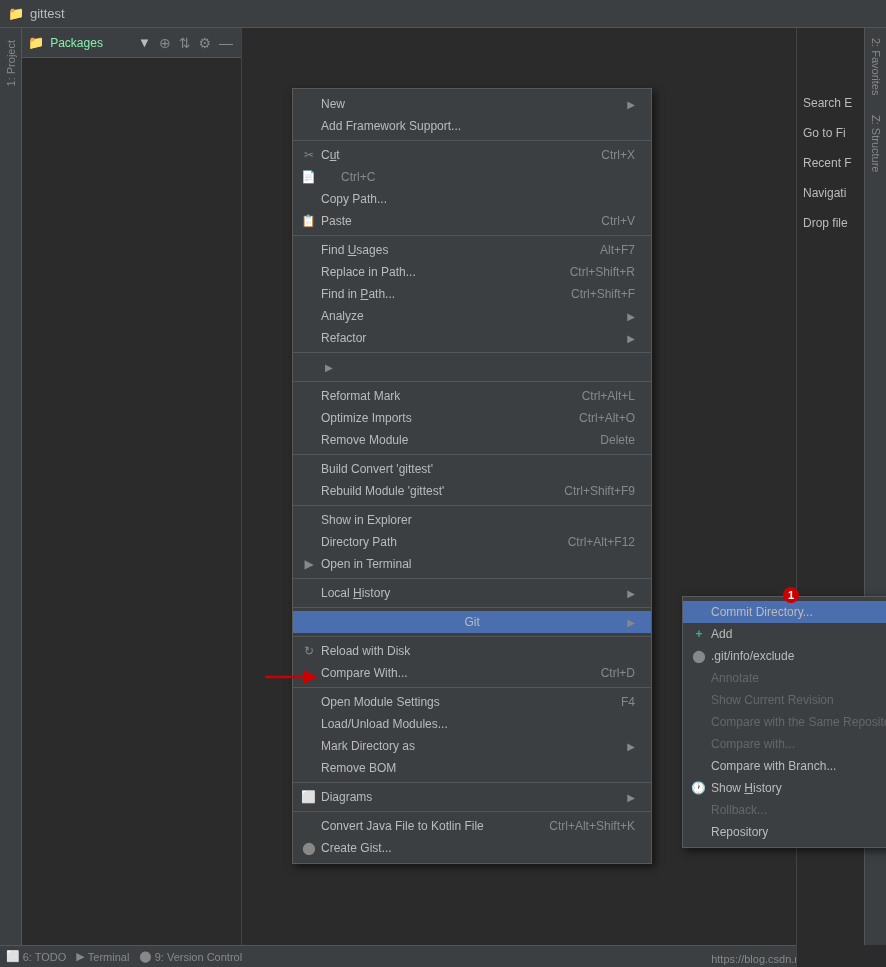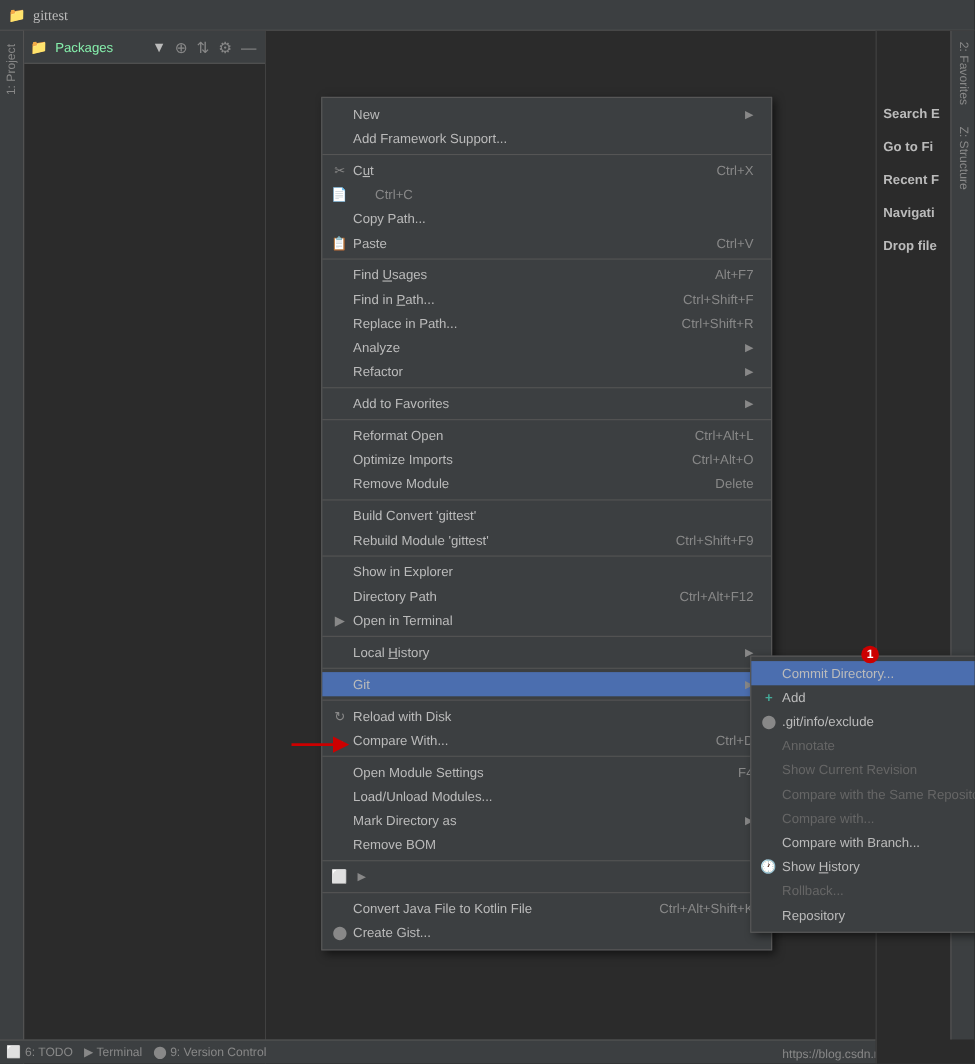--- a/index.html
+++ b/index.html
@@ -27,21 +27,20 @@
       width: 16px;
       height: 16px;
       margin-right: 6px;
       display: flex;
       align-items: center;
       justify-content: center;
     }
     .title-bar-text {
       color: #bbbbbb;
       font-size: 13px;
-      font-family: Liberation Serif, serif;
     }
 
     
     .main-layout {
       display: flex;
       height: calc(967px - 28px);
     }
 
     
     .left-sidebar {
@@ -106,38 +105,39 @@
       flex: 1;
       background: #2b2b2b;
       position: relative;
     }
 
     
     .context-menu {
       position: absolute;
       left: 50px;
       top: 60px;
-      width: 410px;
+      width: 360px;
       background: #3c3f41;
       border: 1px solid #5a5a5a;
       box-shadow: 3px 3px 8px rgba(0,0,0,0.6);
       z-index: 100;
       padding: 4px 0;
     }
 
     .menu-item {
       display: flex;
       align-items: center;
       padding: 4px 16px 4px 28px;
       cursor: pointer;
       position: relative;
       min-height: 22px;
     }
     .menu-item.highlighted {
       background: #4b6eaf;
+      text-align: center;
     }
     .menu-item-icon {
       position: absolute;
       left: 8px;
       width: 16px;
       height: 16px;
       display: flex;
       align-items: center;
       justify-content: center;
       font-size: 12px;
@@ -220,21 +220,20 @@
       border-left: 1px solid #444;
       padding-top: 60px;
       z-index: 2;
     }
     .truncated-item {
       padding: 8px 6px;
       font-size: 12px;
       color: #bbbbbb;
       white-space: nowrap;
       overflow: hidden;
-      font-weight: bold;
     }
 
     
     .bottom-bar {
       position: absolute;
       bottom: 0;
       left: 0;
       right: 0;
       height: 22px;
       background: #3c3f41;
@@ -376,50 +375,49 @@
       </div>
 
       <div class="menu-separator"></div>
 
       <div class="menu-item">
         <span class="menu-item-label">Find <span style="text-decoration:underline">U</span>sages</span>
         <span class="menu-item-shortcut">Alt+F7</span>
       </div>
 
       <div class="menu-item">
+        <span class="menu-item-label">Replace in Path...</span>
+        <span class="menu-item-shortcut">Ctrl+Shift+R</span>
+      </div>
+
+      <div class="menu-item">
         <span class="menu-item-label">Find in <span style="text-decoration:underline">P</span>ath...</span>
         <span class="menu-item-shortcut">Ctrl+Shift+F</span>
       </div>
 
       <div class="menu-item">
-        <span class="menu-item-label">Replace in Path...</span>
-        <span class="menu-item-shortcut">Ctrl+Shift+R</span>
-      </div>
-
-      <div class="menu-item">
         <span class="menu-item-label">Analyze</span>
         <span class="menu-item-arrow">▶</span>
       </div>
 
       <div class="menu-item">
         <span class="menu-item-label">Refactor</span>
         <span class="menu-item-arrow">▶</span>
       </div>
 
       <div class="menu-separator"></div>
 
       <div class="menu-item">
-        <span class="menu-item-label">Add to Favorites</span>
-        <span class="menu-item-arrow">▶</span>
-      </div>
-
-      <div class="menu-separator"></div>
-
-      <div class="menu-item">
-        <span class="menu-item-label">Reformat Open</span>
+        <span class="menu-item-arrow">▶</span>
+      </div>
+
+      <div class="menu-separator"></div>
+
+      <div class="menu-item">
+        <span class="menu-item-label">Reformat Mark</span>
         <span class="menu-item-shortcut">Ctrl+Alt+L</span>
       </div>
 
       <div class="menu-item">
         <span class="menu-item-label">Optimize Imports</span>
         <span class="menu-item-shortcut">Ctrl+Alt+O</span>
       </div>
 
       <div class="menu-item">
         <span class="menu-item-label">Remove Module</span>
@@ -497,20 +495,21 @@
       </div>
 
       <div class="menu-item">
         <span class="menu-item-label">Remove BOM</span>
       </div>
 
       <div class="menu-separator"></div>
 
       <div class="menu-item">
         <span class="menu-item-icon">⬜</span>
+        <span class="menu-item-label">Diagrams</span>
         <span class="menu-item-arrow">▶</span>
       </div>
 
       <div class="menu-separator"></div>
 
       <div class="menu-item">
         <span class="menu-item-label">Convert Java File to Kotlin File</span>
         <span class="menu-item-shortcut">Ctrl+Alt+Shift+K</span>
       </div>
 

